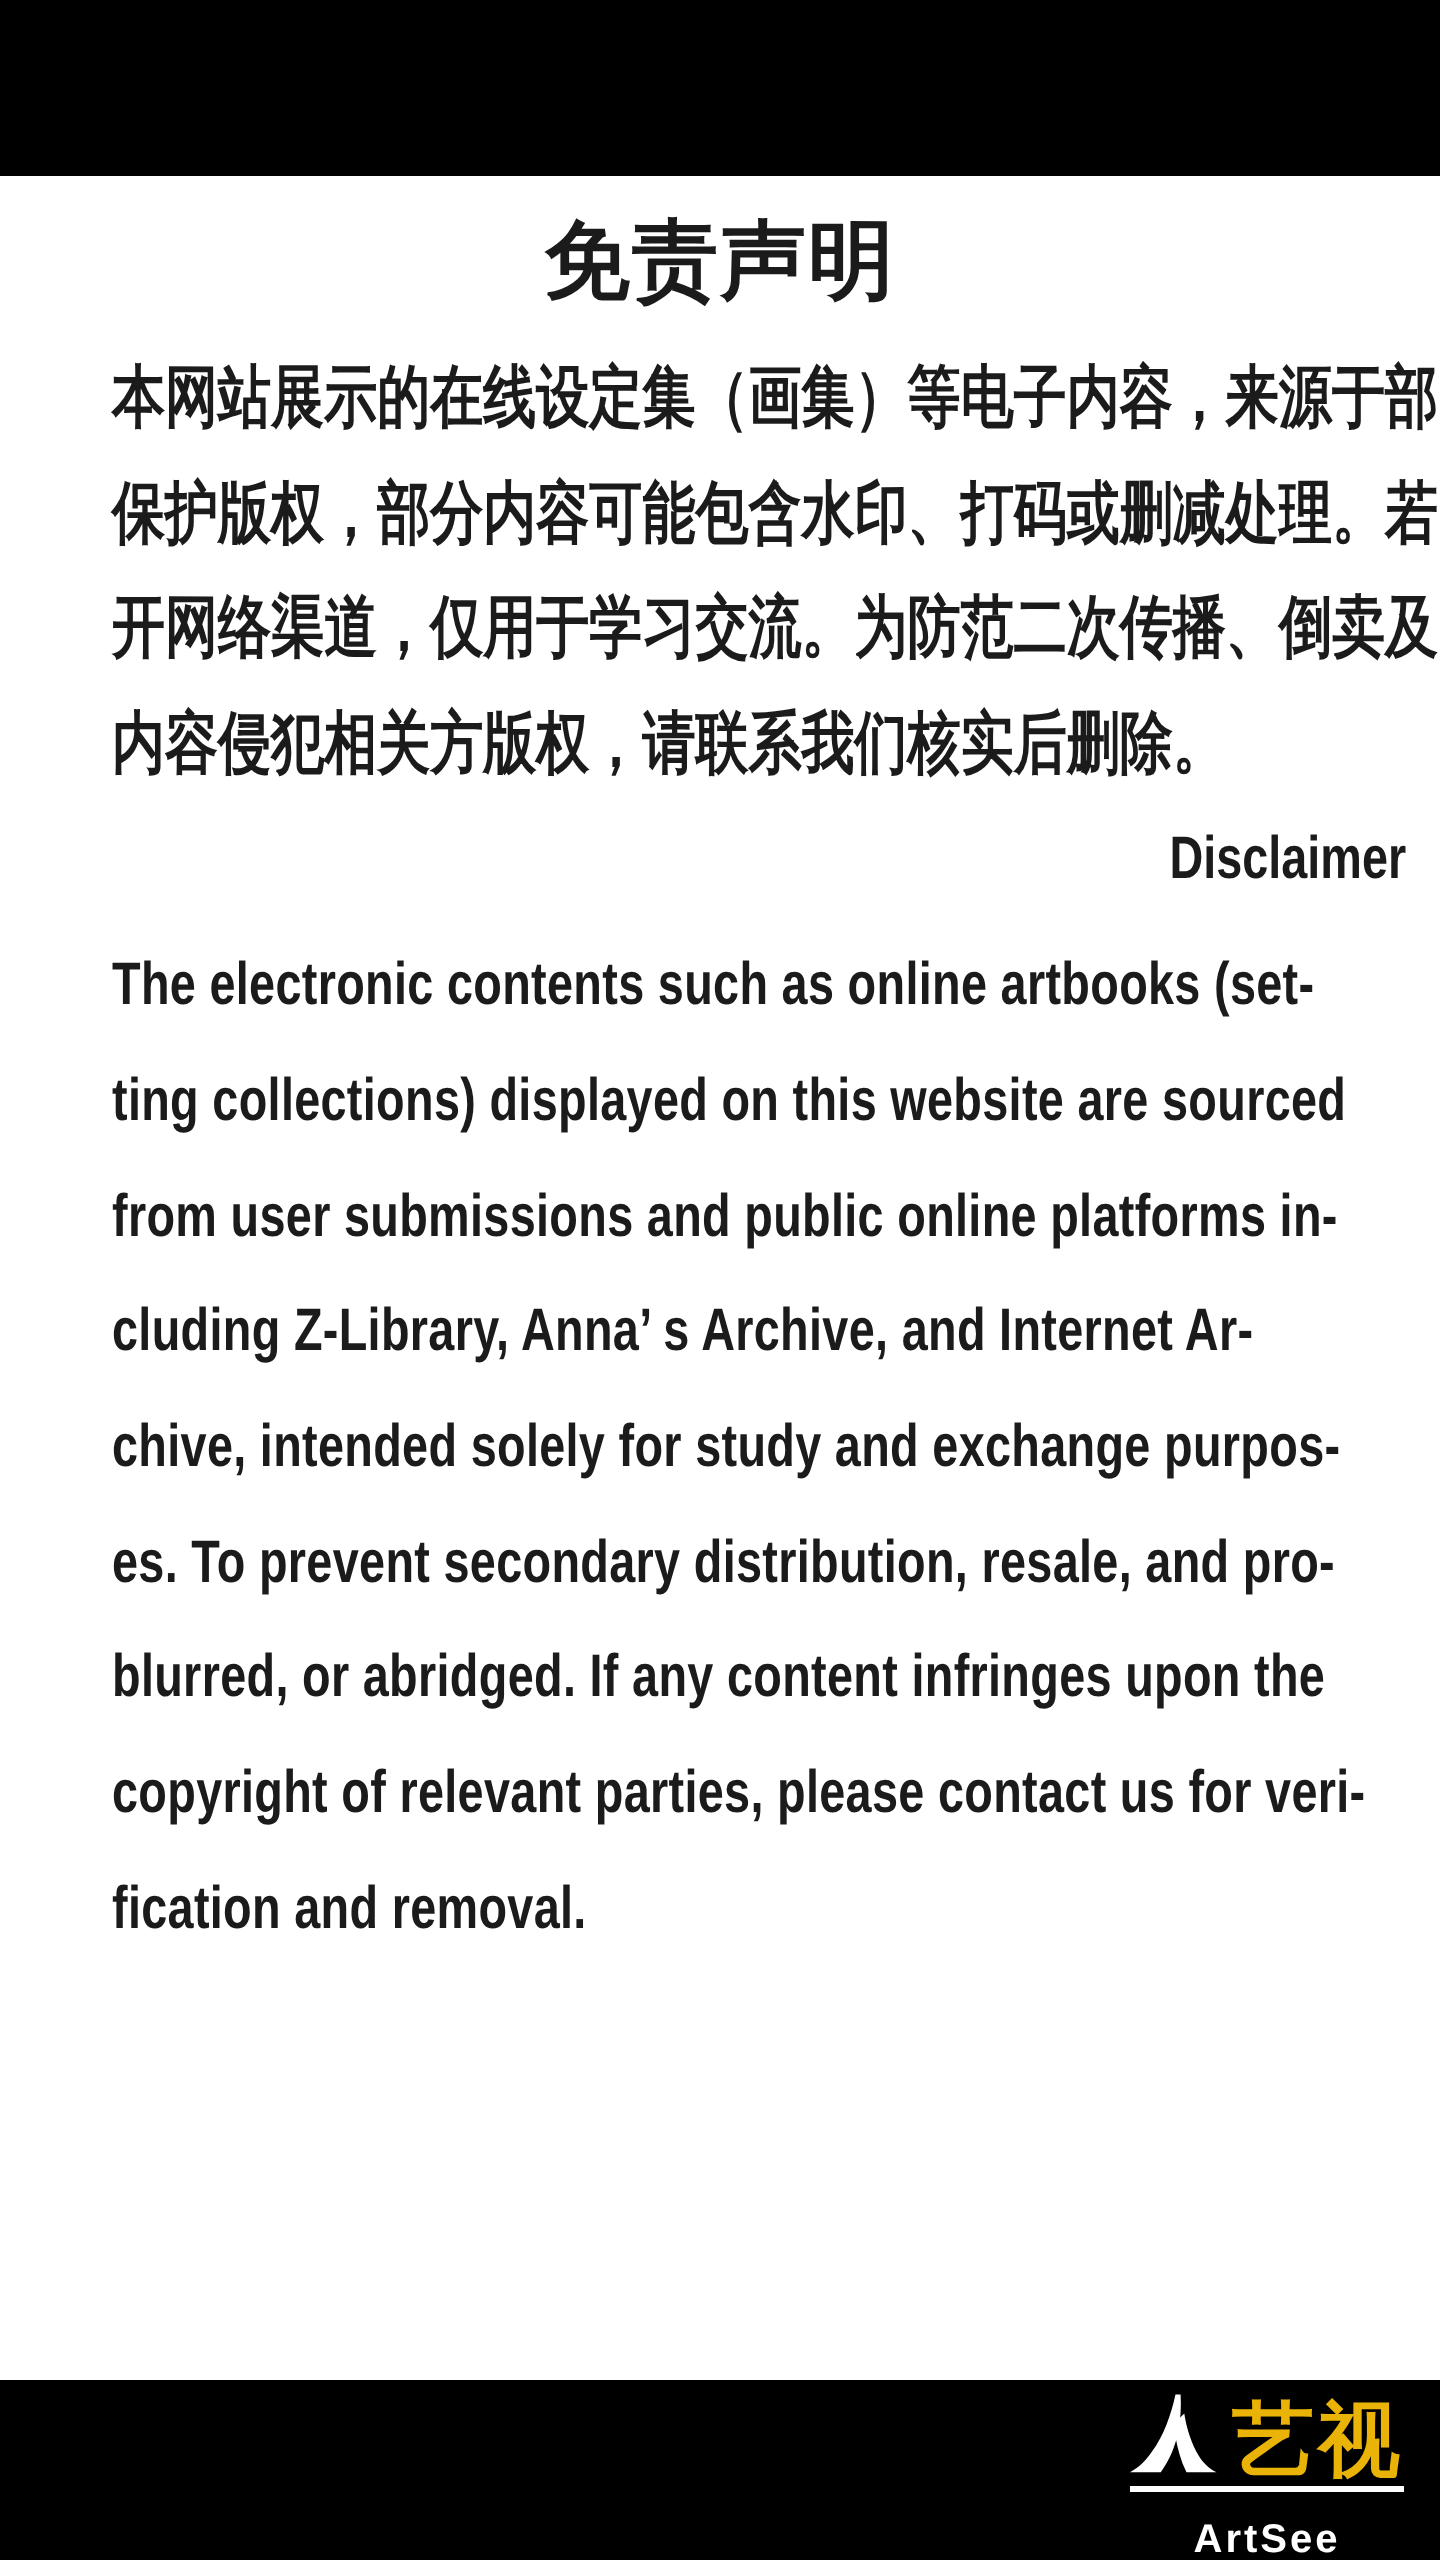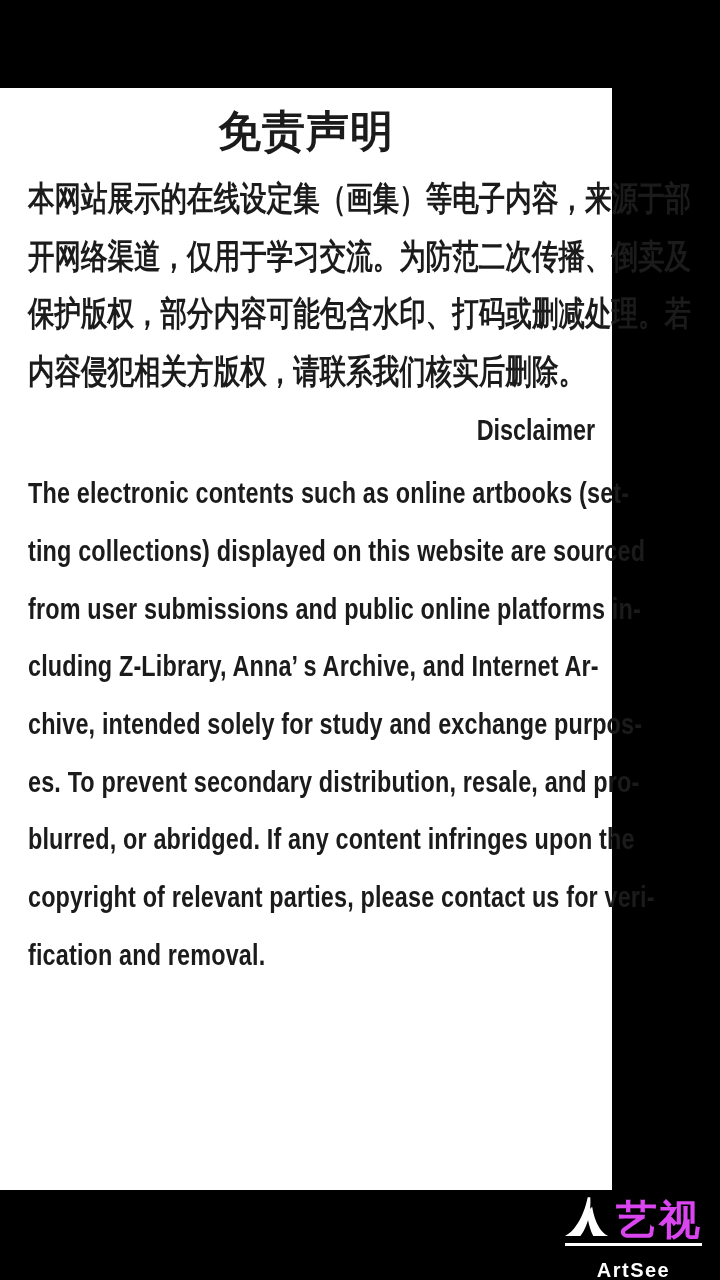--- a/index.html
+++ b/index.html
@@ -11,32 +11,32 @@
     overflow: hidden;
     position: relative;
   }
   .top-bar {
     position: absolute; top: 0; left: 0;
     width: 720px; height: 88px;
     background: #000000;
   }
   .content {
     position: absolute; top: 88px; left: 0;
-    width: 612px; height: 1102px;
+    width: 720px; height: 1102px;
     background: #ffffff;
     color: #1b1b1b;
   }
   .title-row {
     margin-top: 10px;
     height: 66px; line-height: 66px;
     text-align: center;
     font-size: 43px;
     letter-spacing: 1px;
   }
-  .para { margin-top: 6px; }
+  .para { margin-top: 6px; margin-left: 28px; }
   .line {
     height: 57.7px;
     display: flex;
     align-items: center;
     padding-left: 28px;
     box-sizing: border-box;
   }
   .line > span {
     white-space: nowrap;
     display: inline-block;
@@ -72,21 +72,21 @@
     display: flex;
     align-items: flex-end;
     justify-content: center;
     gap: 7px;
     height: 46px;
   }
   .logo-cn {
     font-size: 41px;
     line-height: 0.95;
     letter-spacing: 2px;
-    color: #d946ef;
+    color: #eab308;
   }
   .logo-rule {
     border-bottom: 3px solid #ffffff;
     margin-top: 3px;
   }
   .logo-en {
     font-size: 20px;
     letter-spacing: 1.5px;
     line-height: 1.0;
     margin-top: 14px;
@@ -100,24 +100,24 @@
 <div class="top-bar"></div>
 
 <div class="content">
   <div class="title-row">免责声明</div>
 
   <div class="para cn">
     <div class="line">
         <span>本网站展示的在线设定集（画集）等电子内容，来源于部</span>
       </div>
     <div class="line">
-        <span>开网络渠道，仅用于学习交流。为防范二次传播、倒卖及</span>
+        <span>保护版权，部分内容可能包含水印、打码或删减处理。若</span>
       </div>
     <div class="line">
-        <span>保护版权，部分内容可能包含水印、打码或删减处理。若</span>
+        <span>开网络渠道，仅用于学习交流。为防范二次传播、倒卖及</span>
       </div>
     <div class="line">
         <span>内容侵犯相关方版权，请联系我们核实后删除。</span>
       </div>
   </div>
 
   <div class="center-row">
     <span>Disclaimer</span>
   </div>
 

